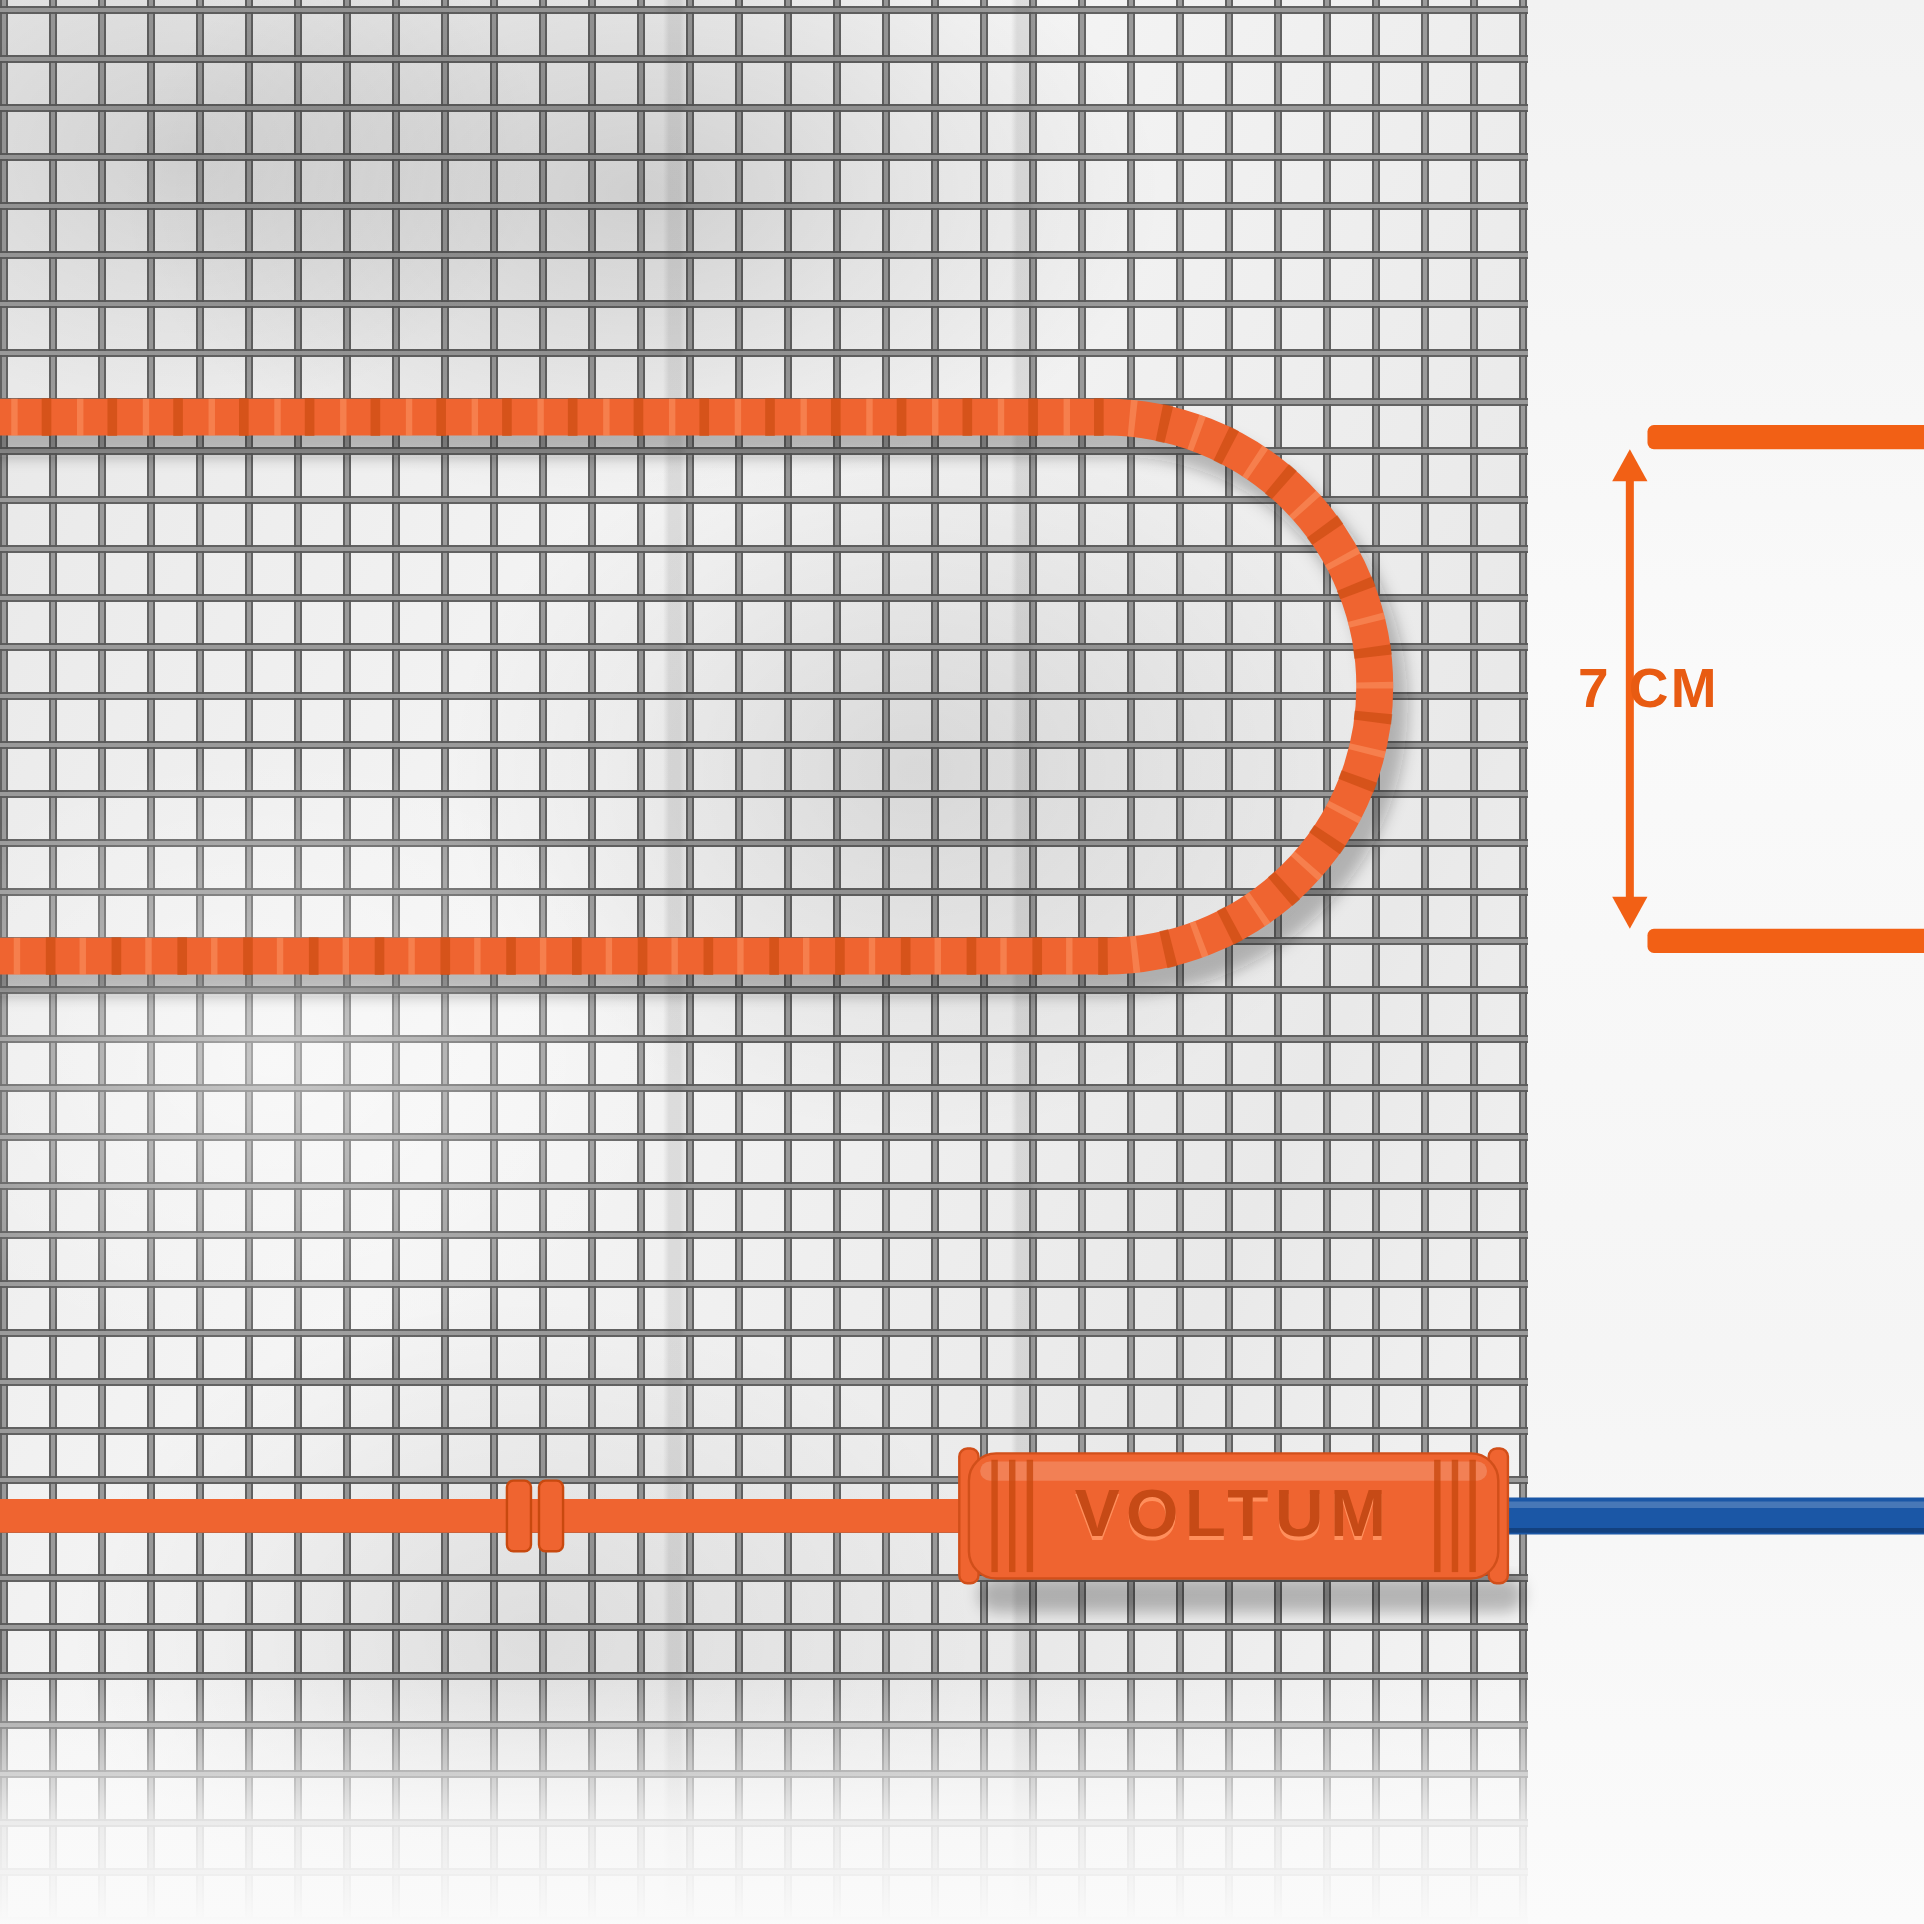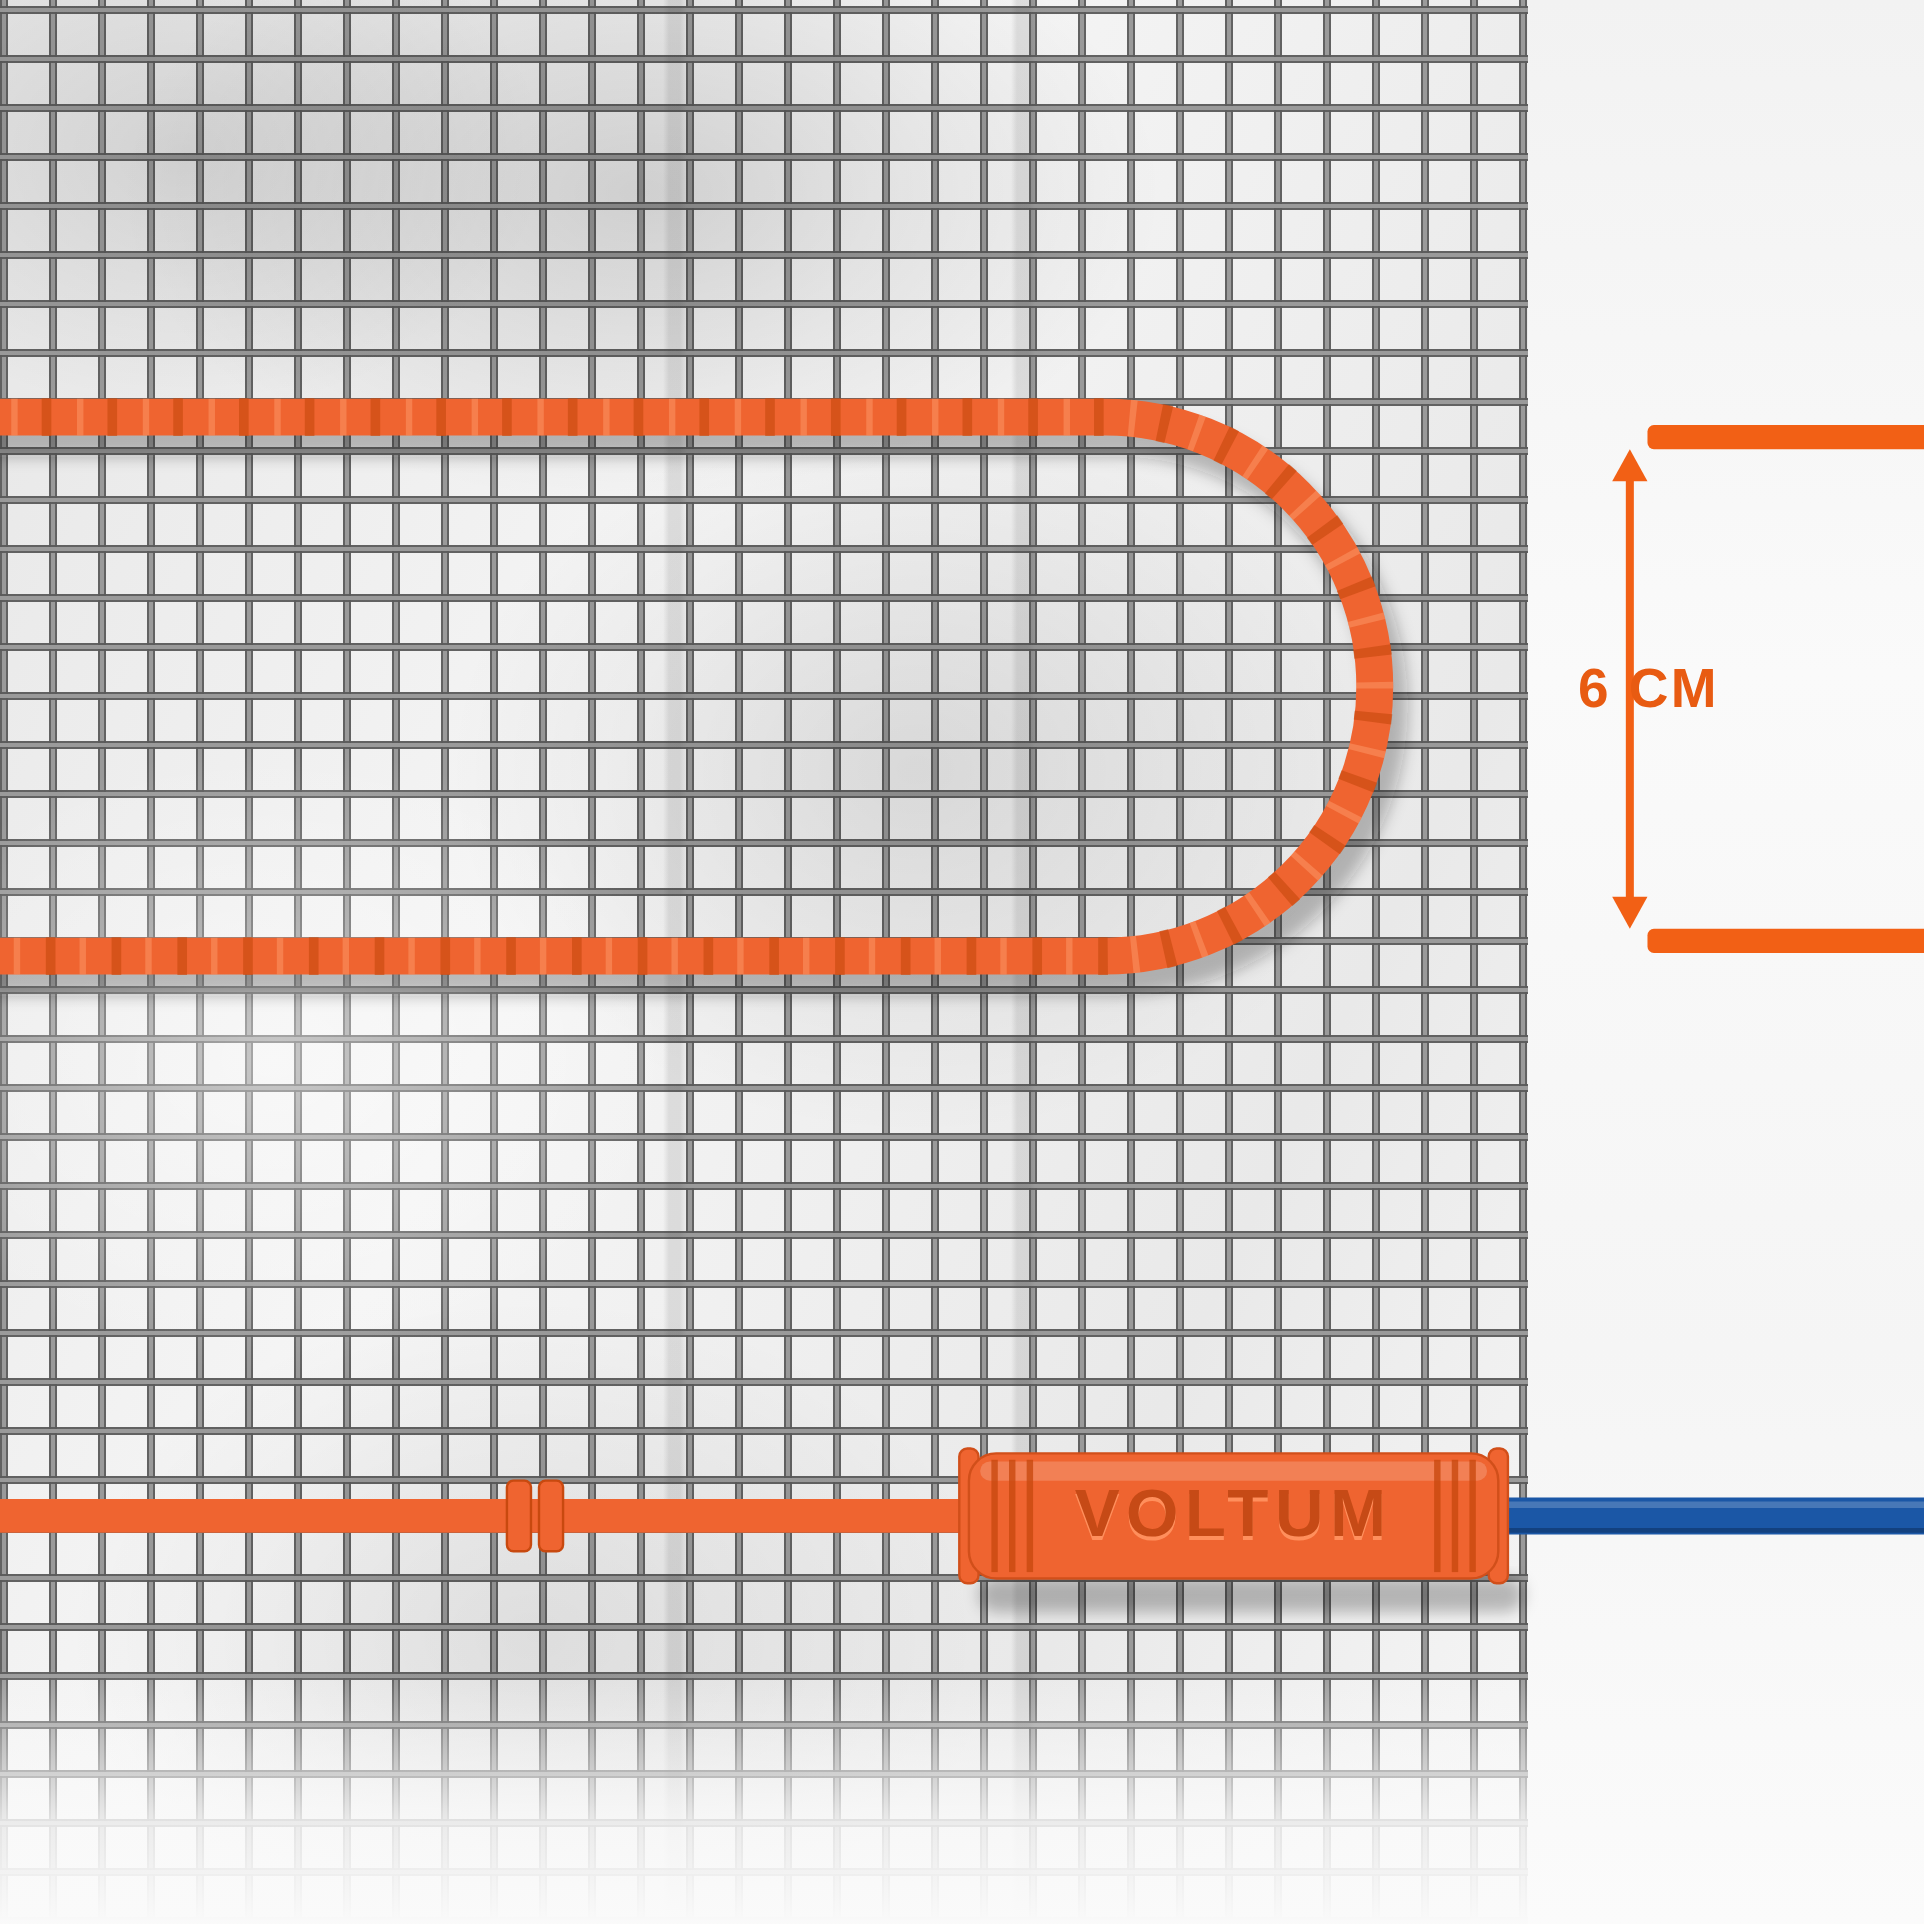--- a/index.html
+++ b/index.html
@@ -140,18 +140,18 @@
 
     <g fill="#F26015">
       <rect x="2054" y="530" width="360" height="30" rx="8"></rect>
       <rect x="2054" y="1158" width="360" height="30" rx="8"></rect>
       <rect x="2027" y="596" width="10" height="530"></rect>
       <polygon points="2032,560 2010,600 2054,600"></polygon>
       <polygon points="2032,1158 2010,1118 2054,1118"></polygon>
     </g>
   </svg>
 
-  <div class="dim-label">6 CM</div>
+  <div class="dim-label">7 CM</div>
 
   <div class="bottom-fade"></div>
 
 </div>
 
 
 </body></html>

